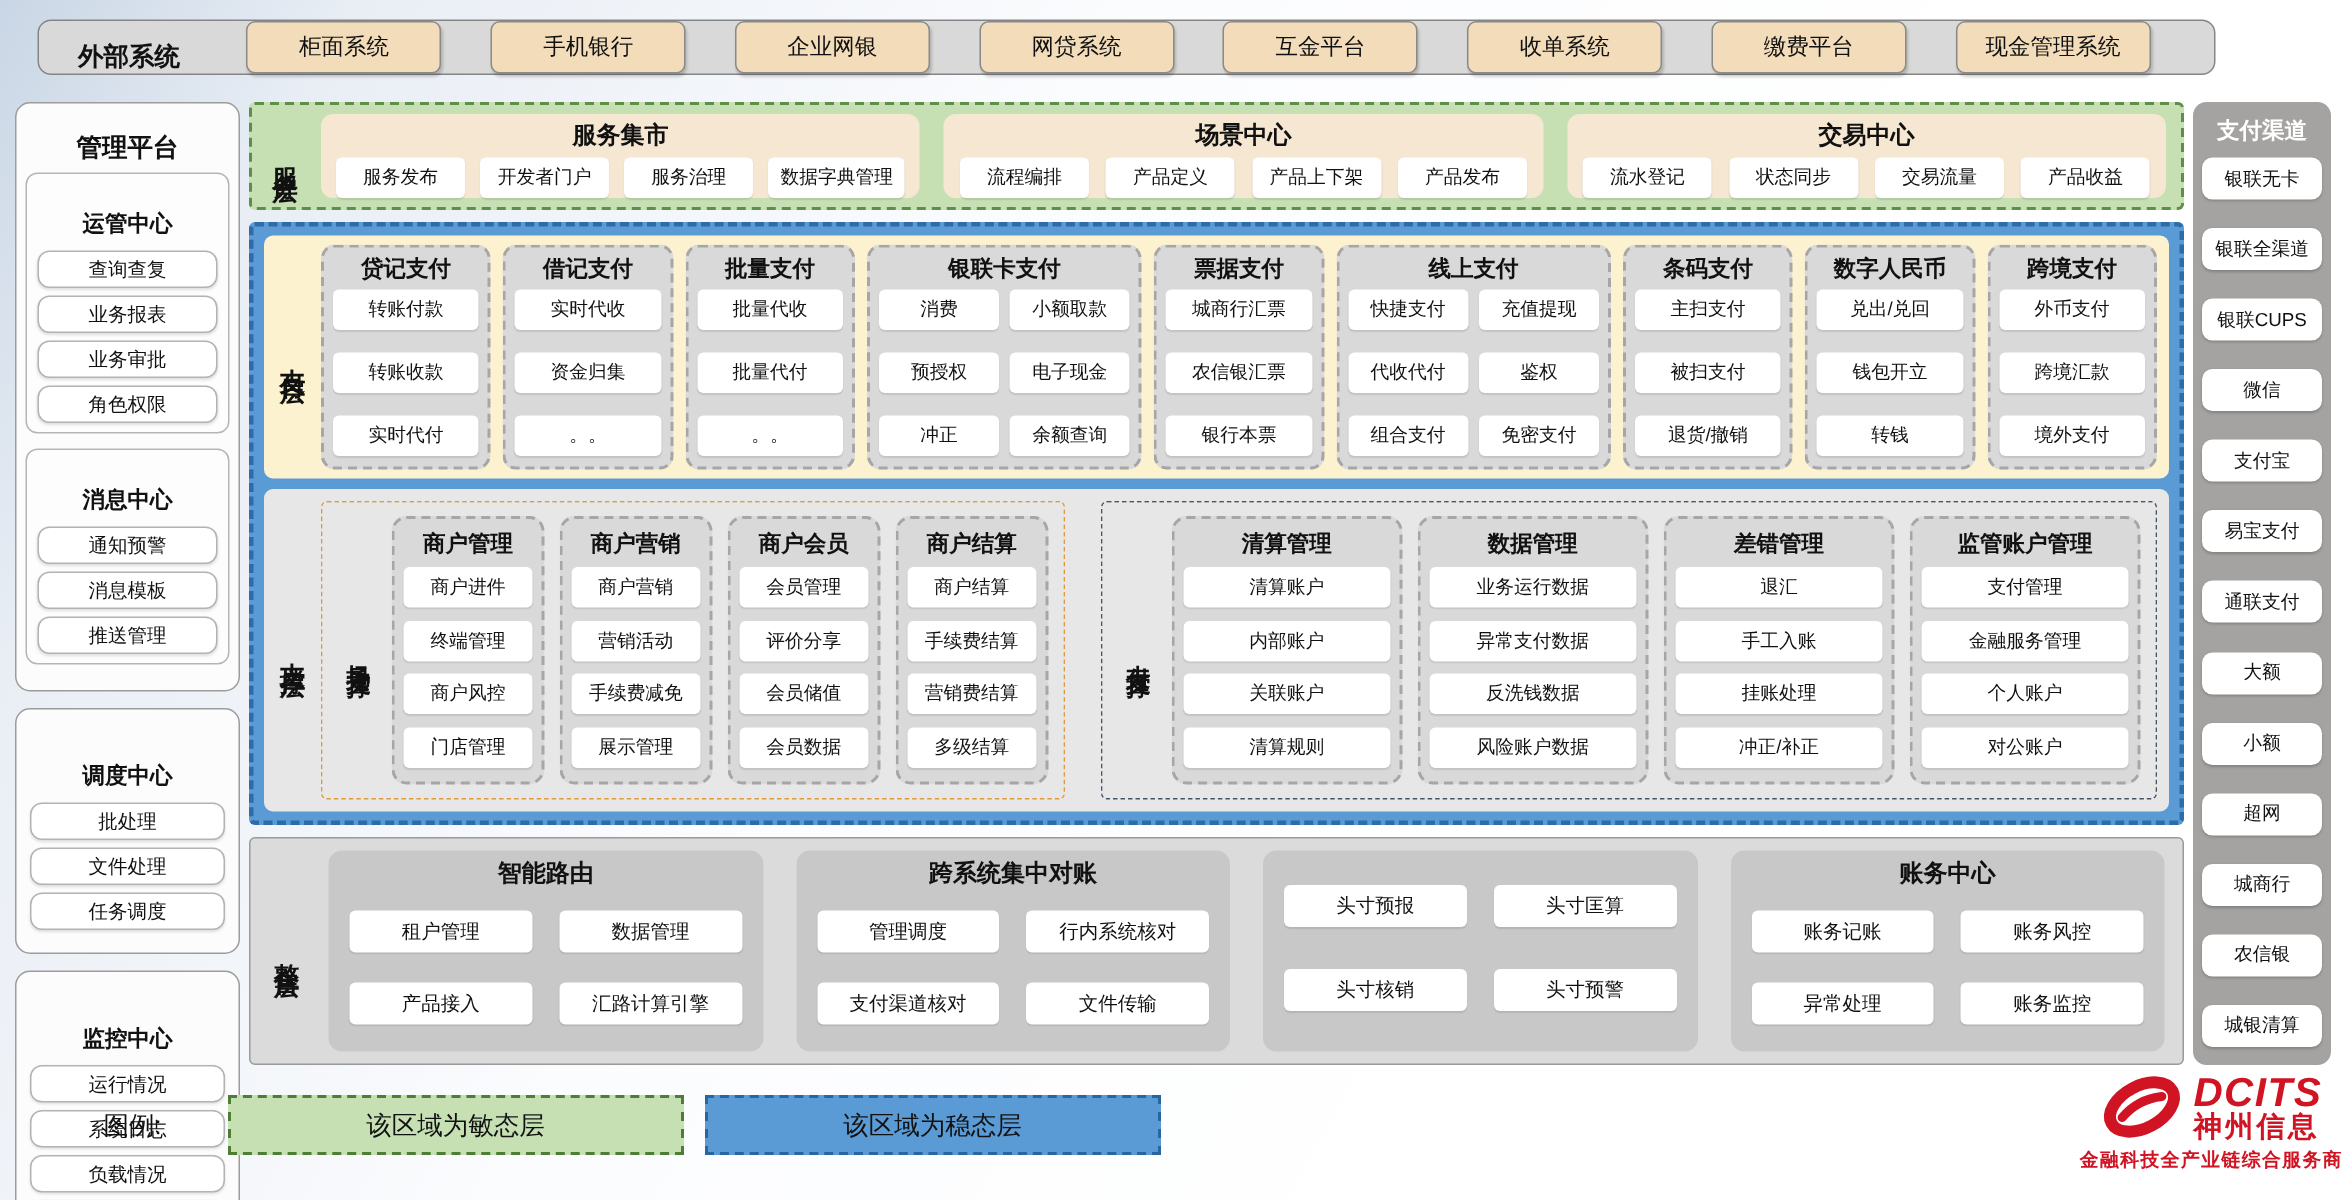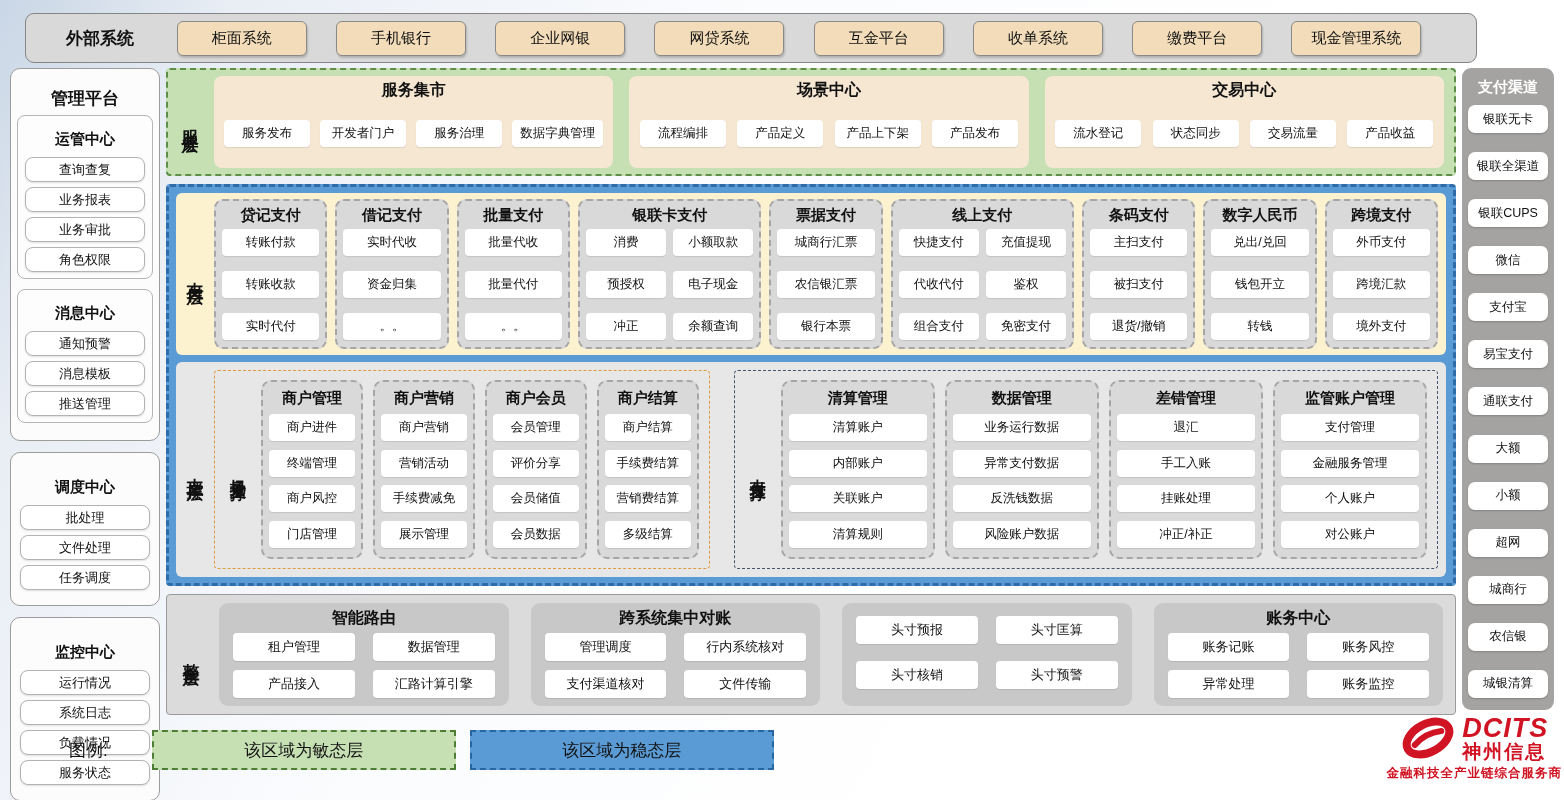--- a/index.html
+++ b/index.html
@@ -3,23 +3,23 @@
 <meta charset="utf-8">
 <style>
   html,body{margin:0;padding:0;background:#fff;}
   .page{
     width:1564px;height:800px;position:relative;overflow:hidden;
     font-family:"Liberation Sans","DejaVu Sans",sans-serif;color:#111;
     background:linear-gradient(118deg,#c9d6e5 0%,#e9eef5 12%,#fbfcfe 38%,#ffffff 70%);
   }
   
   .topbar{
-    position:absolute;left:25px;top:13px;width:1452px;height:50px;
+    position:absolute;left:25px;top:13px;width:1452px;height:37px;
     background:#d9d9d9;border:1.6px solid #858585;border-radius:9px;
-    display:flex;align-items:center;box-sizing:border-box;padding:0 40px;
+    display:flex;align-items:flex-end;box-sizing:border-box;padding:0 26px;
   }
   .topbar-label{font-size:17px;font-weight:bold;width:96px;flex:none;}
   .topbar-items{flex:1;display:flex;justify-content:space-around;align-items:center;}
   .pill{
     width:128px;height:33px;background:#f2dcb9;border:1.5px solid #8a8a8a;border-radius:6px;
     display:flex;align-items:center;justify-content:center;font-size:15px;white-space:nowrap;
     box-shadow:1px 2px 2px rgba(0,0,0,.18);
   }
   
   .mid{position:absolute;left:10px;top:68px;width:1544px;height:642px;display:flex;gap:6px;}
@@ -28,37 +28,37 @@
   .lbox{
     background:#fcfcfc;border:1.6px solid #9c9c9c;border-radius:10px;
     box-sizing:border-box;padding:15px 6px;display:flex;flex-direction:column;
   }
   .lbox-title{font-size:17px;font-weight:bold;text-align:center;margin:3px 0 5px;}
   .lgroup{
     border:1px solid #b5b5b5;border-radius:8px;background:#fdfdfd;
     padding:4px 4px 6px;margin-bottom:10px;display:flex;flex-direction:column;
   }
   .lgroup:last-child{margin-bottom:2px;}
-  .lgroup-title{font-size:15px;font-weight:bold;text-align:center;margin:10px 0 3px;}
+  .lgroup-title{font-size:15px;font-weight:bold;text-align:center;margin:20px 0 3px;}
   .lchip{
     background:#fff;border:1px solid #b3b3b3;border-radius:8px;margin:5px 3px 0;
     height:23px;display:flex;align-items:center;justify-content:center;font-size:13px;white-space:nowrap;
     box-shadow:0 1px 2px rgba(0,0,0,.12);
   }
   .lbox-single{flex:1;}
   .lbox-wrap{display:contents;}
   
   .centercol{flex:1;display:flex;flex-direction:column;gap:8px;min-width:0;}
   .vlabel{
     writing-mode:vertical-rl;text-orientation:upright;font-weight:bold;font-size:17px;
     letter-spacing:4px;display:flex;align-items:center;justify-content:center;flex:none;line-height:1;
   }
   
   .service-layer{
-    height:108px;flex:none;background:#c6e0b4;border:2px dashed #5e8f49;border-radius:4px;
+    height:72px;flex:none;background:#c6e0b4;border:2px dashed #5e8f49;border-radius:4px;
     box-sizing:border-box;display:flex;align-items:stretch;padding:6px 10px;gap:12px;
   }
   .service-layer .vlabel{width:24px;}
   .service-groups{flex:1;display:flex;gap:16px;}
   .tan-group{
     flex:1;background:#f6e7d2;border-radius:8px;padding:3px 10px 6px;
     display:flex;flex-direction:column;box-sizing:border-box;
   }
   .group-title{font-size:16px;font-weight:bold;text-align:center;margin:1px 0 4px;white-space:nowrap;}
   .chip-row{flex:1;display:flex;justify-content:space-around;align-items:center;gap:10px;}

